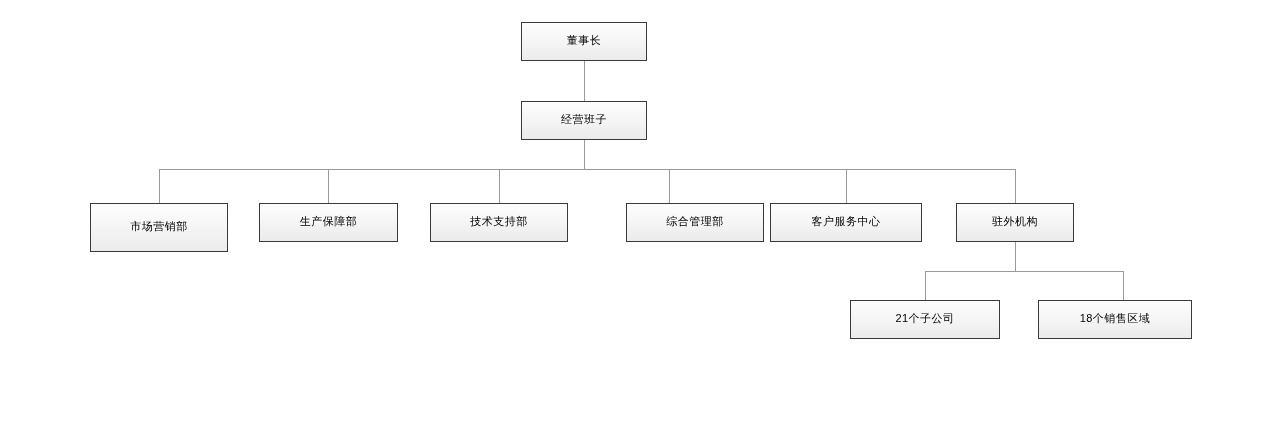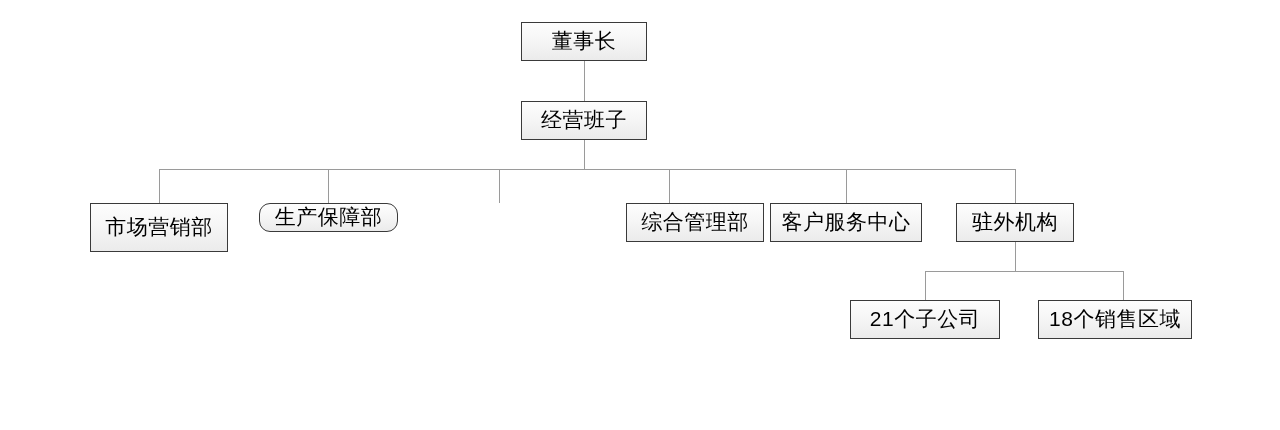--- a/index.html
+++ b/index.html
@@ -20,21 +20,21 @@
   }
   .node {
     position: absolute;
     box-sizing: border-box;
     border: 1px solid #3a3a3a;
     background: linear-gradient(to bottom, #fdfdfd 0%, #f6f6f6 45%, #ebebeb 100%);
     display: flex;
     align-items: center;
     justify-content: center;
     color: #000000;
-    font-size: 21px;
+    font-size: 11px;
     line-height: 1;
     letter-spacing: 0.5px;
     white-space: nowrap;
     z-index: 2;
   }
   .node-label {
     display: block;
     transform: translateY(-1px);
   }
   .connector {
@@ -66,22 +66,25 @@
   <div class="connector v" style="left:159px; top:169px; height:34px;"></div>
   <div class="connector v" style="left:328px; top:169px; height:34px;"></div>
   <div class="connector v" style="left:499px; top:169px; height:34px;"></div>
   <div class="connector v" style="left:669px; top:169px; height:34px;"></div>
   <div class="connector v" style="left:846px; top:169px; height:34px;"></div>
   <div class="connector v" style="left:1015px; top:169px; height:34px;"></div>
 
   <div class="node" style="left:90px; top:203px; width:138px; height:49px;">
     <span class="node-label">市场营销部</span>
   </div>
-  <div class="node" style="left:259px; top:203px; width:139px; height:29px;border-radius:11px;">
+  <div class="node" style="left:259px; top:203px; width:139px; height:39px;">
     <span class="node-label">生产保障部</span>
+  </div>
+  <div class="node" style="left:430px; top:203px; width:138px; height:39px;">
+    <span class="node-label">技术支持部</span>
   </div>
   <div class="node" style="left:600px; top:203px; width:138px; height:39px;margin-left:26px;">
     <span class="node-label">综合管理部</span>
   </div>
   <div class="node" style="left:770px; top:203px; width:152px; height:39px;">
     <span class="node-label">客户服务中心</span>
   </div>
   <div class="node" style="left:956px; top:203px; width:118px; height:39px;">
     <span class="node-label">驻外机构</span>
   </div>

